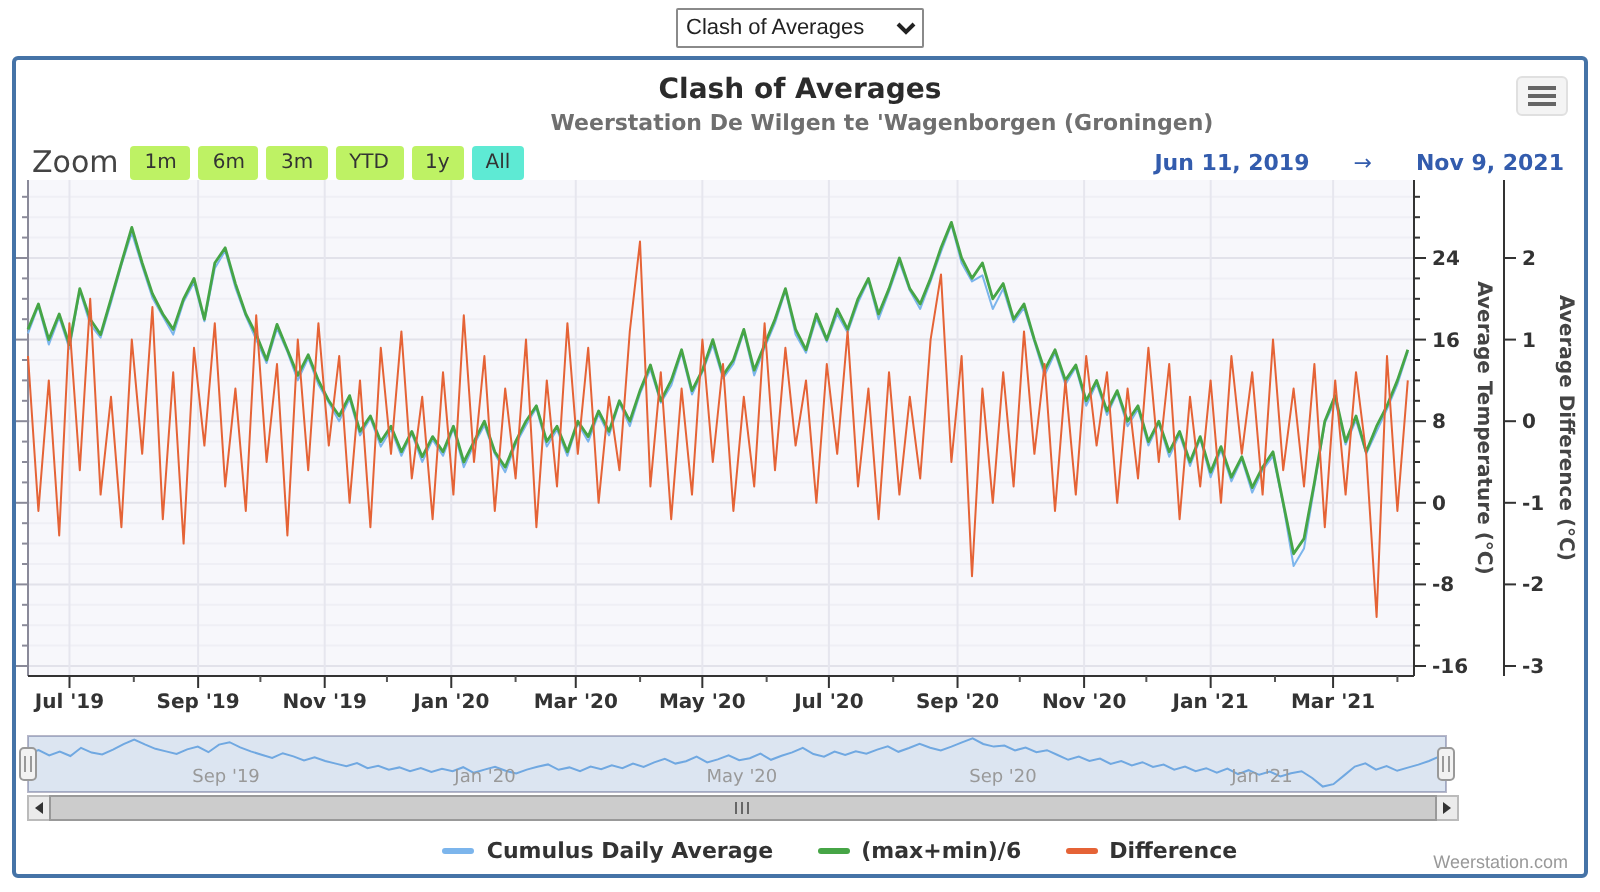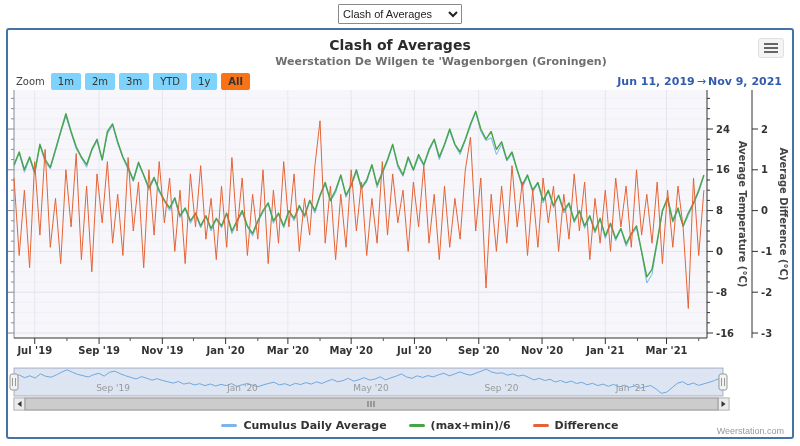--- a/index.html
+++ b/index.html
@@ -13,25 +13,25 @@
   .export-btn { position:absolute; top:8px; right:8px; width:26px; height:20px; background:#f4f4f4;
                 border:1px solid #e0e0e0; border-radius:3px; display:flex; flex-direction:column;
                 justify-content:center; align-items:center; gap:2px; cursor:pointer; }
   .export-btn span { display:block; width:14px; height:2px; background:#666; }
   .chart-title { position:absolute; top:7px; width:100%; text-align:center;
                  font-size:14px; font-weight:bold; color:#2b2b2b; }
   .chart-subtitle { position:absolute; top:25px; width:100%; text-align:center;
                     font-size:11px; font-weight:bold; color:#6f6f6f;margin-left:41px; }
   .range-row { position:absolute; top:41px; left:8px; right:8px; height:20px;
                display:flex; align-items:center; font-size:10px; }
-  .zoom-label { color:#444; font-size:10px; margin-right:6px; }
+  .zoom-label { color:#444; font-size:15px; margin-right:6px; }
   .range-btn { display:inline-block; margin-right:4px; padding:3px 7px; font-size:10px; color:#333;
-               background:#7dd3fc; border-radius:2px; cursor:pointer; }
-  .range-btn.selected { background:#f97316; font-weight:bold; }
-  .range-dates { margin-left:auto; display:flex; align-items:center; gap:0;
+               background:#bef264; border-radius:2px; cursor:pointer; }
+  .range-btn.selected { background:#5eead4; font-weight:normal; }
+  .range-dates { margin-left:auto; display:flex; align-items:center; gap:20px;
                  font-size:11px; font-weight:600; }
   .range-date { padding:1px 2px; cursor:text; }
   .range-arrow { font-weight:normal; }
   #chart-svg { position:absolute; left:0; top:58px; }
   .legend { position:absolute; bottom:5px; width:100%; display:flex; justify-content:center;
             gap:22px; align-items:center;margin-left:20px; }
   .legend-item { display:flex; align-items:center; gap:6px; cursor:pointer;
                  font-size:11px; font-weight:bold; color:#333; }
   .legend-item .swatch { display:inline-block; width:16px; height:3px; border-radius:2px; }
   .credits { position:absolute; right:8px; bottom:1px; font-size:9px; color:#999;
@@ -53,21 +53,21 @@
     <span></span>
     <span></span>
   </div>
 
   <div class="chart-title">Clash of Averages</div>
   <div class="chart-subtitle">Weerstation De Wilgen te 'Wagenborgen (Groningen)</div>
 
   <div class="range-row">
     <span class="zoom-label">Zoom</span>
     <span class="range-btn">1m</span>
-    <span class="range-btn">2m</span>
+    <span class="range-btn">6m</span>
     <span class="range-btn">3m</span>
     <span class="range-btn">YTD</span>
     <span class="range-btn">1y</span>
     <span class="range-btn selected">All</span>
     <span class="range-dates" style="color: rgb(51, 92, 173);">
       <span class="range-date">Jun 11, 2019</span>
       <span class="range-arrow">→</span>
       <span class="range-date">Nov 9, 2021</span>
     </span>
   </div>

